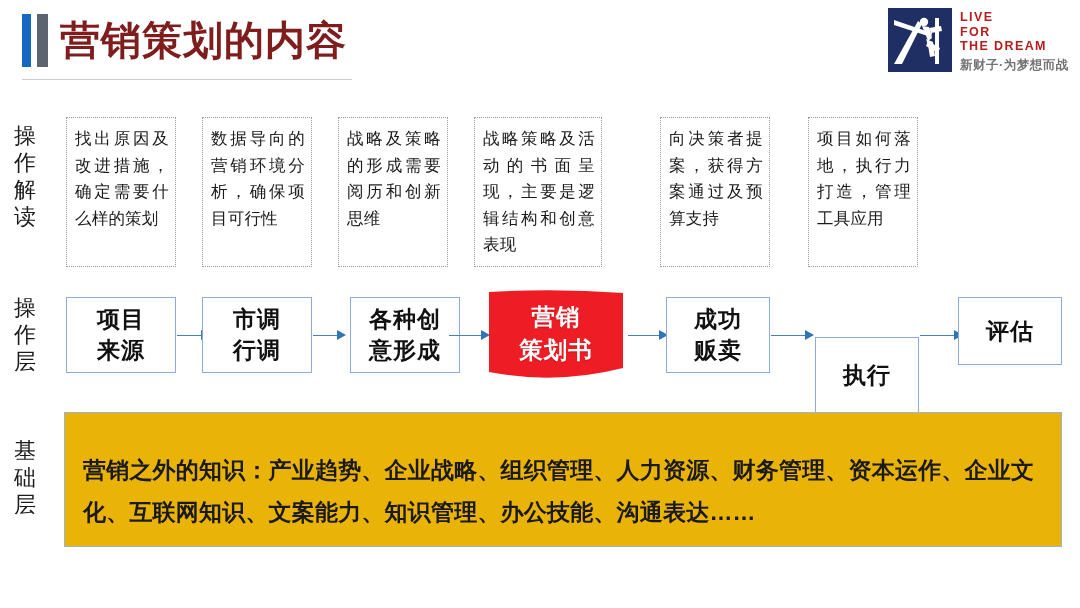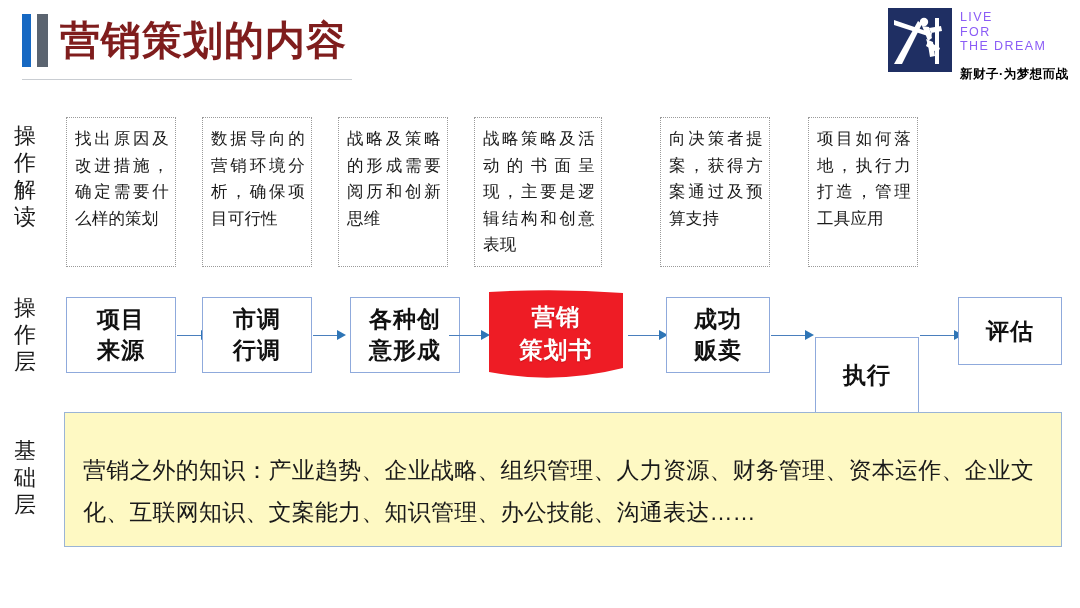--- a/index.html
+++ b/index.html
@@ -61,30 +61,30 @@
     width: 64px; height: 64px;
   }
   .logo-text {
     position: absolute;
     left: 72px; top: 4px;
     width: 106px;
   }
   .logo-line {
     font-size: 12.5px;
     letter-spacing: 1.4px;
-    color: #8b5cf6;
-    font-weight: 400;
+    color: #b91c1c;
+    font-weight: 700;
     line-height: 14.5px;
   }
   .logo-cn {
-    margin-top: 12px;
+    margin-top: 3px;
     font-size: 12.5px;
     font-weight: bold;
     letter-spacing: 0.5px;
-    color: #000000;
+    color: #737373;
     white-space: nowrap;
   }
 
   
   .row-label {
     position: absolute;
     width: 34px;
     font-size: 22px;
     line-height: 27px;
     color: #1a1a1a;
@@ -177,21 +177,22 @@
     text-shadow: 0 1px 1px rgba(120,0,0,0.35);
   }
 
   
   .found-box {
     position: absolute;
     left: 64px; top: 412px;
     width: 998px; height: 135px;
     box-sizing: border-box;
     border: 1px solid #9ab4d6;
-    background: #fef9c3;
+    background: #eab308;
+    font-weight: bold;
   }
   .found-text {
     position: absolute;
     left: 18px; top: 36px;
     width: 962px;
     font-size: 23px;
     line-height: 42px;
     color: #1a1a1a;
     letter-spacing: 0.2px;
   }

